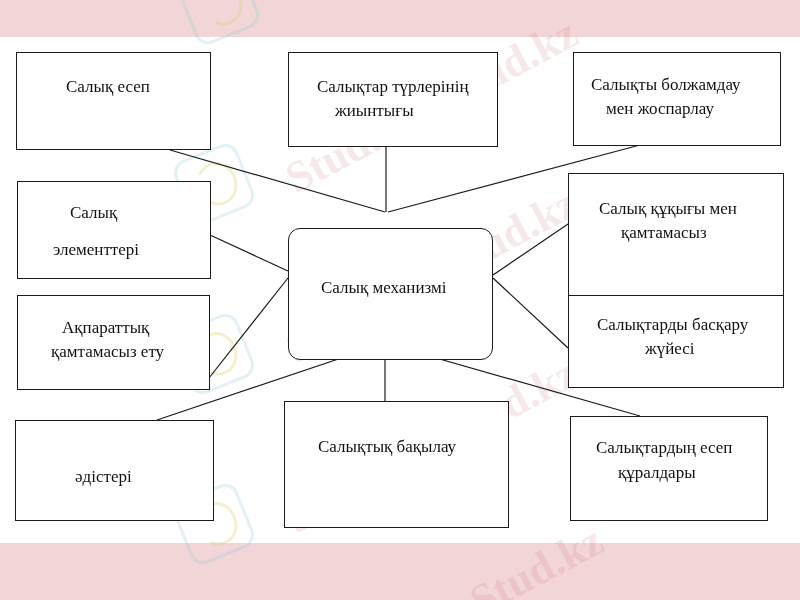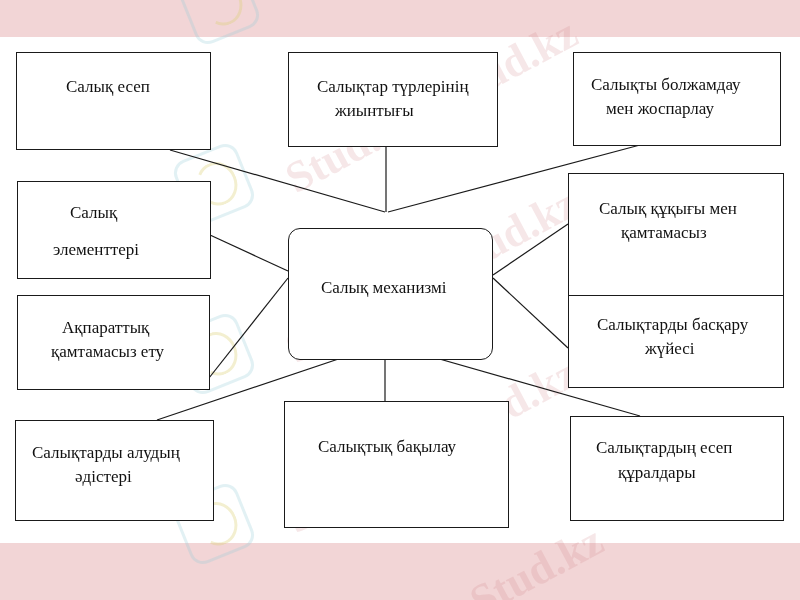--- a/index.html
+++ b/index.html
@@ -85,22 +85,21 @@
 <div class="box" style="left:17px; top:295px; width:193px; height:95px;">
   <span class="t" style="left:44px; top:20px;">Ақпараттық</span>
   <span class="t" style="left:33px; top:44px;">қамтамасыз ету</span>
 </div>
 <div class="box" style="left:568px; top:295px; width:216px; height:93px;">
   <span class="t" style="left:28px; top:17px;">Салықтарды басқару</span>
   <span class="t" style="left:76px; top:41px;">жүйесі</span>
 </div>
 
 <div class="box" style="left:15px; top:420px; width:199px; height:101px;">
-  <span class="t" style="left:16px; top:20px;">Салықтарды алудың</span>
   <span class="t" style="left:59px; top:44px;">әдістері</span>
 </div>
 <div class="box" style="left:284px; top:401px; width:225px; height:127px;">
   <span class="t" style="left:33px; top:33px;">Салықтық бақылау</span>
 </div>
-<div class="box" style="left:570px; top:416px; width:214px; height:105px;">
+<div class="box" style="left:570px; top:416px; width:198px; height:105px;">
   <span class="t" style="left:25px; top:19px;">Салықтардың есеп</span>
   <span class="t" style="left:47px; top:44px;">құралдары</span>
 </div>
 
 </body></html>

